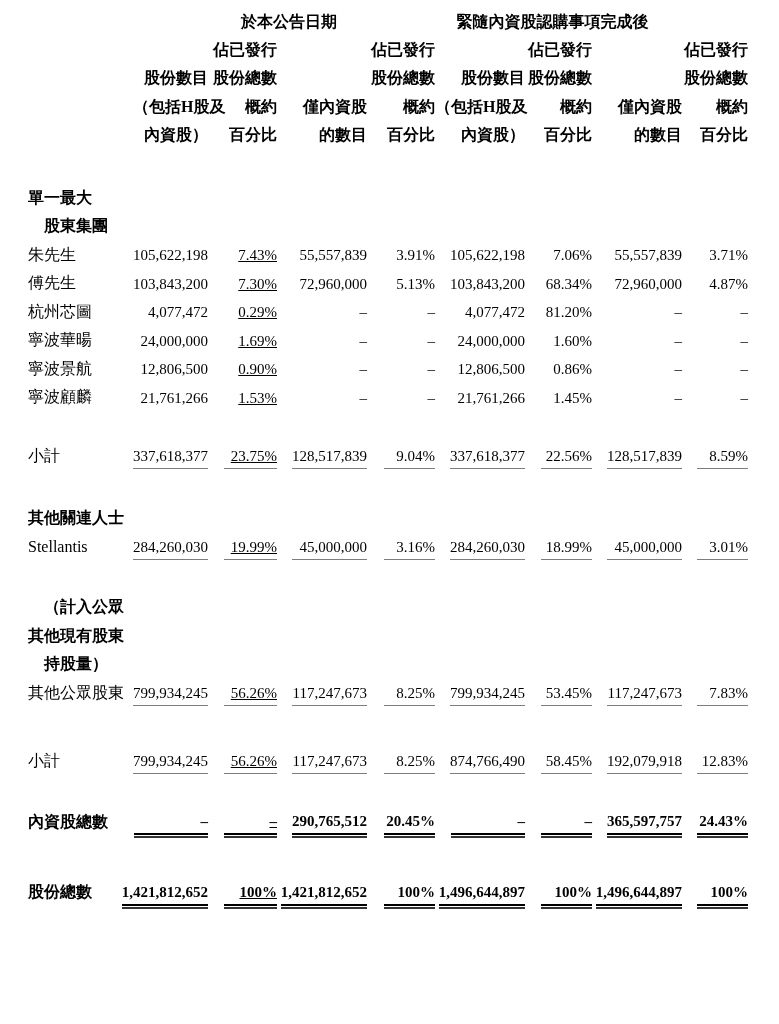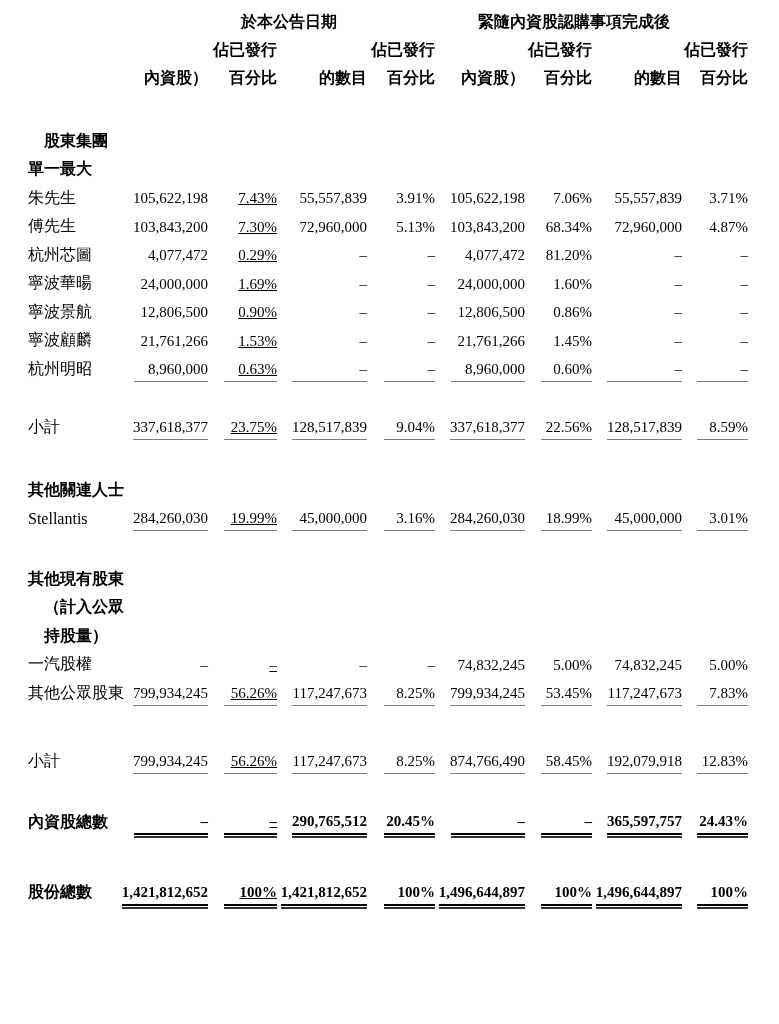--- a/index.html
+++ b/index.html
@@ -14,21 +14,21 @@
     width: 720px;
   }
   td, th { padding: 0; vertical-align: middle; font-weight: normal; }
   thead tr, tbody tr { height: 28.5px; }
   tr.section-row { height: 28px; }
   .sec {
     text-align: center; font-weight: bold; font-size: 16px;
     white-space: nowrap;
   }
   .sec1 { padding-left: 10px; }
-  .sec2 { padding-right: 78px; text-align: right; }
+  .sec2 { padding-right: 78px; }
   th.hc {
     text-align: right; font-weight: bold; font-size: 16px;
     white-space: nowrap;
   }
   td.lbl {
     text-align: left; font-size: 16px; white-space: nowrap;
   }
   td.num { text-align: right; font-size: 15px; }
   .v {
     float: right; display: block; text-align: right;
@@ -75,57 +75,79 @@
         <th class="hc">佔已發行</th>
         <th class="hc"></th>
         <th class="hc">佔已發行</th>
         <th class="hc"></th>
         <th class="hc">佔已發行</th>
         <th class="hc"></th>
         <th class="hc">佔已發行</th>
       </tr>
       <tr>
         <td class="lbl"></td>
+        <th class="hc">股份數目</th>
+        <th class="hc">股份總數</th>
+        <th class="hc"></th>
+        <th class="hc">股份總數</th>
+        <th class="hc">股份數目</th>
+        <th class="hc">股份總數</th>
+        <th class="hc"></th>
+        <th class="hc">股份總數</th>
+      </tr>
+      <tr>
+        <td class="lbl"></td>
+        <th class="hc">（包括H股及</th>
+        <th class="hc">概約</th>
+        <th class="hc">僅內資股</th>
+        <th class="hc">概約</th>
+        <th class="hc">（包括H股及</th>
+        <th class="hc">概約</th>
+        <th class="hc">僅內資股</th>
+        <th class="hc">概約</th>
+      </tr>
+      <tr>
+        <td class="lbl"></td>
         <th class="hc">內資股）</th>
         <th class="hc">百分比</th>
         <th class="hc">的數目</th>
         <th class="hc">百分比</th>
         <th class="hc">內資股）</th>
         <th class="hc">百分比</th>
         <th class="hc">的數目</th>
         <th class="hc">百分比</th>
       </tr>
     </thead>
     <tbody>
         <tr style="height: 34px;">
           <td colspan="9"></td>
         </tr>
         <tr>
+          <td class="lbl b">單一最大</td>
+          <td class="num c1"></td>
+          <td class="num c2"></td>
+          <td class="num c3"></td>
+          <td class="num c4"></td>
+          <td class="num c5"></td>
+          <td class="num c6"></td>
+          <td class="num c7"></td>
+          <td class="num c8"></td>
+        </tr>
+        <tr>
           <td class="lbl b ind">股東集團</td>
           <td class="num c1"></td>
           <td class="num c2"></td>
           <td class="num c3"></td>
           <td class="num c4"></td>
           <td class="num c5"></td>
           <td class="num c6"></td>
           <td class="num c7"></td>
           <td class="num c8"></td>
         </tr>
         <tr>
-          <td class="lbl b">單一最大</td>
-          <td class="num c1"></td>
-          <td class="num c2"></td>
-          <td class="num c3"></td>
-          <td class="num c4"></td>
-          <td class="num c5"></td>
-          <td class="num c6"></td>
-          <td class="num c7"></td>
-          <td class="num c8"></td>
-        </tr>
-        <tr>
           <td class="lbl">朱先生</td>
           <td class="num c1">
             <span class="v">105,622,198</span>
           </td>
           <td class="num c2">
             <span class="v">7.43%</span>
           </td>
           <td class="num c3">
             <span class="v">55,557,839</span>
           </td>
@@ -271,47 +293,20 @@
             <span class="v">21,761,266</span>
           </td>
           <td class="num c6">
             <span class="v">1.45%</span>
           </td>
           <td class="num c7">
             <span class="v">–</span>
           </td>
           <td class="num c8">
             <span class="v">–</span>
-          </td>
-        </tr>
-        <tr>
-          <td class="lbl">杭州明昭</td>
-          <td class="num c1">
-            <span class="v u">8,960,000</span>
-          </td>
-          <td class="num c2">
-            <span class="v u">0.63%</span>
-          </td>
-          <td class="num c3">
-            <span class="v u">–</span>
-          </td>
-          <td class="num c4">
-            <span class="v u">–</span>
-          </td>
-          <td class="num c5">
-            <span class="v u">8,960,000</span>
-          </td>
-          <td class="num c6">
-            <span class="v u">0.60%</span>
-          </td>
-          <td class="num c7">
-            <span class="v u">–</span>
-          </td>
-          <td class="num c8">
-            <span class="v u">–</span>
           </td>
         </tr>
         <tr style="height: 30px;">
           <td colspan="9"></td>
         </tr>
         <tr>
           <td class="lbl">小計</td>
           <td class="num c1">
             <span class="v u">337,618,377</span>
           </td>
@@ -375,80 +370,53 @@
             <span class="v u">45,000,000</span>
           </td>
           <td class="num c8">
             <span class="v u">3.01%</span>
           </td>
         </tr>
         <tr style="height: 32px;">
           <td colspan="9"></td>
         </tr>
         <tr>
+          <td class="lbl b ind">（計入公眾</td>
+          <td class="num c1"></td>
+          <td class="num c2"></td>
+          <td class="num c3"></td>
+          <td class="num c4"></td>
+          <td class="num c5"></td>
+          <td class="num c6"></td>
+          <td class="num c7"></td>
+          <td class="num c8"></td>
+        </tr>
+        <tr>
           <td class="lbl b">其他現有股東</td>
           <td class="num c1"></td>
           <td class="num c2"></td>
           <td class="num c3"></td>
           <td class="num c4"></td>
           <td class="num c5"></td>
           <td class="num c6"></td>
           <td class="num c7"></td>
           <td class="num c8"></td>
         </tr>
         <tr>
-          <td class="lbl b ind">（計入公眾</td>
-          <td class="num c1"></td>
-          <td class="num c2"></td>
-          <td class="num c3"></td>
-          <td class="num c4"></td>
-          <td class="num c5"></td>
-          <td class="num c6"></td>
-          <td class="num c7"></td>
-          <td class="num c8"></td>
-        </tr>
-        <tr>
           <td class="lbl b ind">持股量）</td>
           <td class="num c1"></td>
           <td class="num c2"></td>
           <td class="num c3"></td>
           <td class="num c4"></td>
           <td class="num c5"></td>
           <td class="num c6"></td>
           <td class="num c7"></td>
           <td class="num c8"></td>
         </tr>
         <tr>
-          <td class="lbl">一汽股權</td>
-          <td class="num c1">
-            <span class="v">–</span>
-          </td>
-          <td class="num c2">
-            <span class="v">–</span>
-          </td>
-          <td class="num c3">
-            <span class="v">–</span>
-          </td>
-          <td class="num c4">
-            <span class="v">–</span>
-          </td>
-          <td class="num c5">
-            <span class="v">74,832,245</span>
-          </td>
-          <td class="num c6">
-            <span class="v">5.00%</span>
-          </td>
-          <td class="num c7">
-            <span class="v">74,832,245</span>
-          </td>
-          <td class="num c8">
-            <span class="v">5.00%</span>
-          </td>
-        </tr>
-        <tr>
           <td class="lbl">其他公眾股東</td>
           <td class="num c1">
             <span class="v u">799,934,245</span>
           </td>
           <td class="num c2">
             <span class="v u">56.26%</span>
           </td>
           <td class="num c3">
             <span class="v u">117,247,673</span>
           </td>

